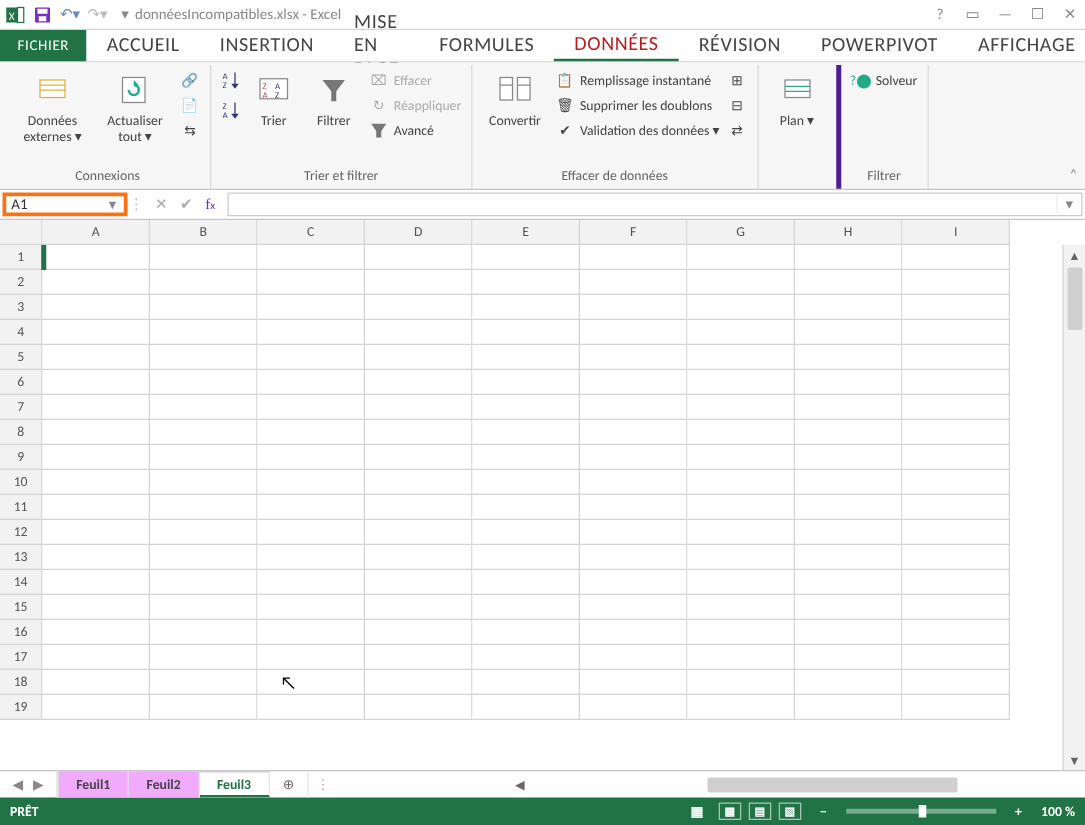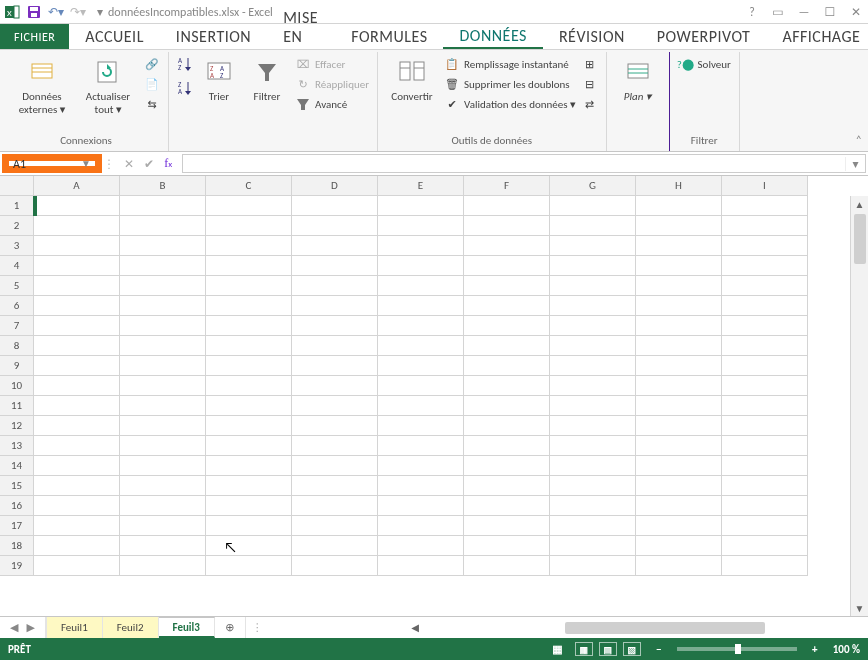--- a/index.html
+++ b/index.html
@@ -9,40 +9,40 @@
   .titlebar .qat { display:flex; align-items:center; gap:6px; }
   .qat-icon { width:16px; height:16px; display:flex; align-items:center; justify-content:center; font-size:12px; }
   .titlebar .title { flex:1; text-align:left; color:#888; font-size:12px; }
   .titlebar .wincontrols { display:flex; gap:10px; color:#888; font-size:12px; align-items:center; }
   .wincontrols span { width:16px; text-align:center; }
   .signin { color:#888; font-size:11px; padding-right:4px; }
   
   .tabsrow { height:26px; display:flex; align-items:stretch; border-bottom:1px solid #d4d4d4; }
   .tab-file { background:#217346; color:#fff; padding:0 14px; display:flex; align-items:center; font-size:12px; letter-spacing:0.5px; }
   .tab { padding:0 16px; display:flex; align-items:center; color:#444; font-size:16px; letter-spacing:0.5px; cursor:default; }
-  .tab.active { color:#0f766e; border-bottom:2px solid #217346; }
+  .tab.active { color:#b91c1c; border-bottom:2px solid #217346; }
   .tabsrow .spacer { flex:1; }
 
   
   .ribbon { height:102px; background:#f6f6f6; border-bottom:1px solid #c6c6c6; display:flex; align-items:stretch; padding:2px 4px 0 4px; position:relative;}
   .group { display:flex; flex-direction:column; border-right:1px solid #d8d8d8; padding:0 8px; }
   .group:last-of-type { border-right:none; }
   .group-body { flex:1; display:flex; align-items:flex-start; gap:6px; padding-top:4px;}
   .group-label { text-align:center; color:#666; font-size:11px; padding:2px 0 4px 0; }
   .bigbtn { display:flex; flex-direction:column; align-items:center; justify-content:flex-start; width:60px; text-align:center; font-size:11px; color:#444; gap:2px;}
   .bigbtn .ico { width:32px; height:32px; display:flex; align-items:center; justify-content:center; }
   .smallstack { display:flex; flex-direction:column; gap:4px; font-size:11px; color:#444; }
   .smallrow { display:flex; align-items:center; gap:4px; white-space:nowrap; }
   .smallrow .ico { width:16px; height:16px; display:flex; align-items:center; justify-content:center; }
   .ribbon-collapse { position:absolute; right:6px; bottom:4px; color:#888; font-size:12px;}
   svg { display:block; }
 
   
   .formulabar { height:24px; display:flex; align-items:stretch; border-bottom:1px solid #c6c6c6; }
-  .namebox { width:100px; border:7px solid #f97316; margin:2px; display:flex; align-items:center; justify-content:space-between; padding:0 4px; font-size:12px; background:#fff;}
+  .namebox { width:100px; border:3px solid #f97316; margin:2px; display:flex; align-items:center; justify-content:space-between; padding:0 4px; font-size:12px; background:#fff;}
   .namebox .dd { color:#888; font-size:10px; }
   .fb-btns { display:flex; align-items:center; gap:10px; padding:0 10px; color:#aaa;}
   .fb-btns .fx { font-family:"Times New Roman",serif; color:#6d28d9; }
   .fb-input { flex:1; border:1px solid #ccc; margin:2px 2px 2px 0; background:#fff; display:flex; align-items:center;}
   .fb-expand { width:20px; display:flex; align-items:center; justify-content:center; color:#888; border-left:1px solid #eee;}
   .fb-sep { width:10px; display:flex; align-items:center; justify-content:center; color:#bbb;}
 
   
   .gridwrap { position:relative; height:calc(660px - 24px - 26px - 102px - 24px - 22px - 22px); overflow:hidden; }
   .grid { display:grid; grid-template-columns: 34px repeat(9, 86px); }
@@ -54,21 +54,21 @@
   .active-cell { border:2px solid #217346; height:20px; margin:-1px; }
   .vscroll { position:absolute; right:0; top:20px; bottom:0; width:18px; background:#f2f2f2; border-left:1px solid #d4d4d4; display:flex; flex-direction:column; align-items:center; }
   .vscroll .arrow, .hscroll .arrow { font-size:10px; color:#666; height:16px; display:flex; align-items:center; justify-content:center; width:100%;}
   .vscroll .thumb { width:12px; flex:0 0 50px; background:#cfcfcf; margin-top:2px; border-radius:2px;}
   .vscroll .track { flex:1;}
 
   
   .sheettabs { height:22px; background:#fff; border-top:1px solid #c6c6c6; display:flex; align-items:stretch; font-size:11px; }
   .navarrows { display:flex; align-items:center; gap:8px; padding:0 10px; color:#888; border-right:1px solid #e4e4e4;}
   .stabs { display:flex; align-items:stretch; }
-  .stab { padding:0 14px; display:flex; align-items:center; border-right:1px solid #e4e4e4; color:#444; background:#fef9c3; }
+  .stab { padding:0 14px; display:flex; align-items:center; border-right:1px solid #e4e4e4; color:#444; background:#f0abfc;font-weight:bold; }
   .stab.first { border-left:1px solid #e4e4e4;}
   .stab.active { background:#fff; color:#217346; font-weight:600; border-bottom:2px solid #217346; border-top:1px solid #c6c6c6;}
   .addsheet { width:30px; display:flex; align-items:center; justify-content:center; color:#666;}
   .sheettabs .hspacer { flex:1; border-left:1px solid #e4e4e4; display:flex; align-items:center; padding:0 6px; color:#aaa; gap:6px;}
   .sheettabs .hscroll { flex:1; display:flex; align-items:center; }
   .sheettabs .hscroll .tracker { flex:1; height:12px; background:#f0f0f0; margin:0 4px; position:relative;}
   .sheettabs .hscroll .htrack-thumb { position:absolute; left:0; width:200px; top:0; bottom:0; background:#cfcfcf; border-radius:2px;}
 
   
   .statusbar { height:22px; background:#217346; color:#fff; display:flex; align-items:center; font-size:11px; padding:0 8px; gap:14px;font-weight:bold;}
@@ -224,20 +224,21 @@
         <div class="smallrow" style="color:#444">
             <span class="ico">
               <svg width="14" height="14">
                 <polygon points="1,2 13,2 9,8 9,13 5,13 5,8" fill="#777"></polygon>
               </svg>
             </span>
             <span>Avancé</span>
           </div>
       </div>
     </div>
+    <div class="group-label">Trier et filtrer</div>
   </div>
 
   <div class="group">
     <div class="group-body">
       <div class="bigbtn" style="width:52px">
         <div class="ico">
             <svg width="28" height="28">
               <rect x="2" y="4" width="10" height="18" fill="#fff" stroke="#888"></rect>
               <rect x="16" y="4" width="10" height="18" fill="#fff" stroke="#888"></rect>
               <line x1="2" y1="10" x2="12" y2="10" stroke="#888"></line>
@@ -265,24 +266,24 @@
             <span class="ico">⊞</span>
           </div>
         <div class="smallrow">
             <span class="ico">⊟</span>
           </div>
         <div class="smallrow">
             <span class="ico">⇄</span>
           </div>
       </div>
     </div>
-    <div class="group-label">Outils de données</div>
-  </div>
-
-  <div class="group" style="border-right:1px solid #4c1d95;font-style:italic;">
+    <div class="group-label">Effacer de données</div>
+  </div>
+
+  <div class="group" style="border-right:4px solid #4c1d95;">
     <div class="group-body">
       <div class="bigbtn" style="width:46px">
         <div class="ico">
             <svg width="28" height="28">
               <rect x="4" y="6" width="20" height="14" fill="#fff" stroke="#888"></rect>
               <line x1="4" y1="11" x2="24" y2="11" stroke="#3a8"></line>
               <line x1="4" y1="15" x2="24" y2="15" stroke="#3a8"></line>
             </svg>
           </div>
         <span>Plan ▾</span>

